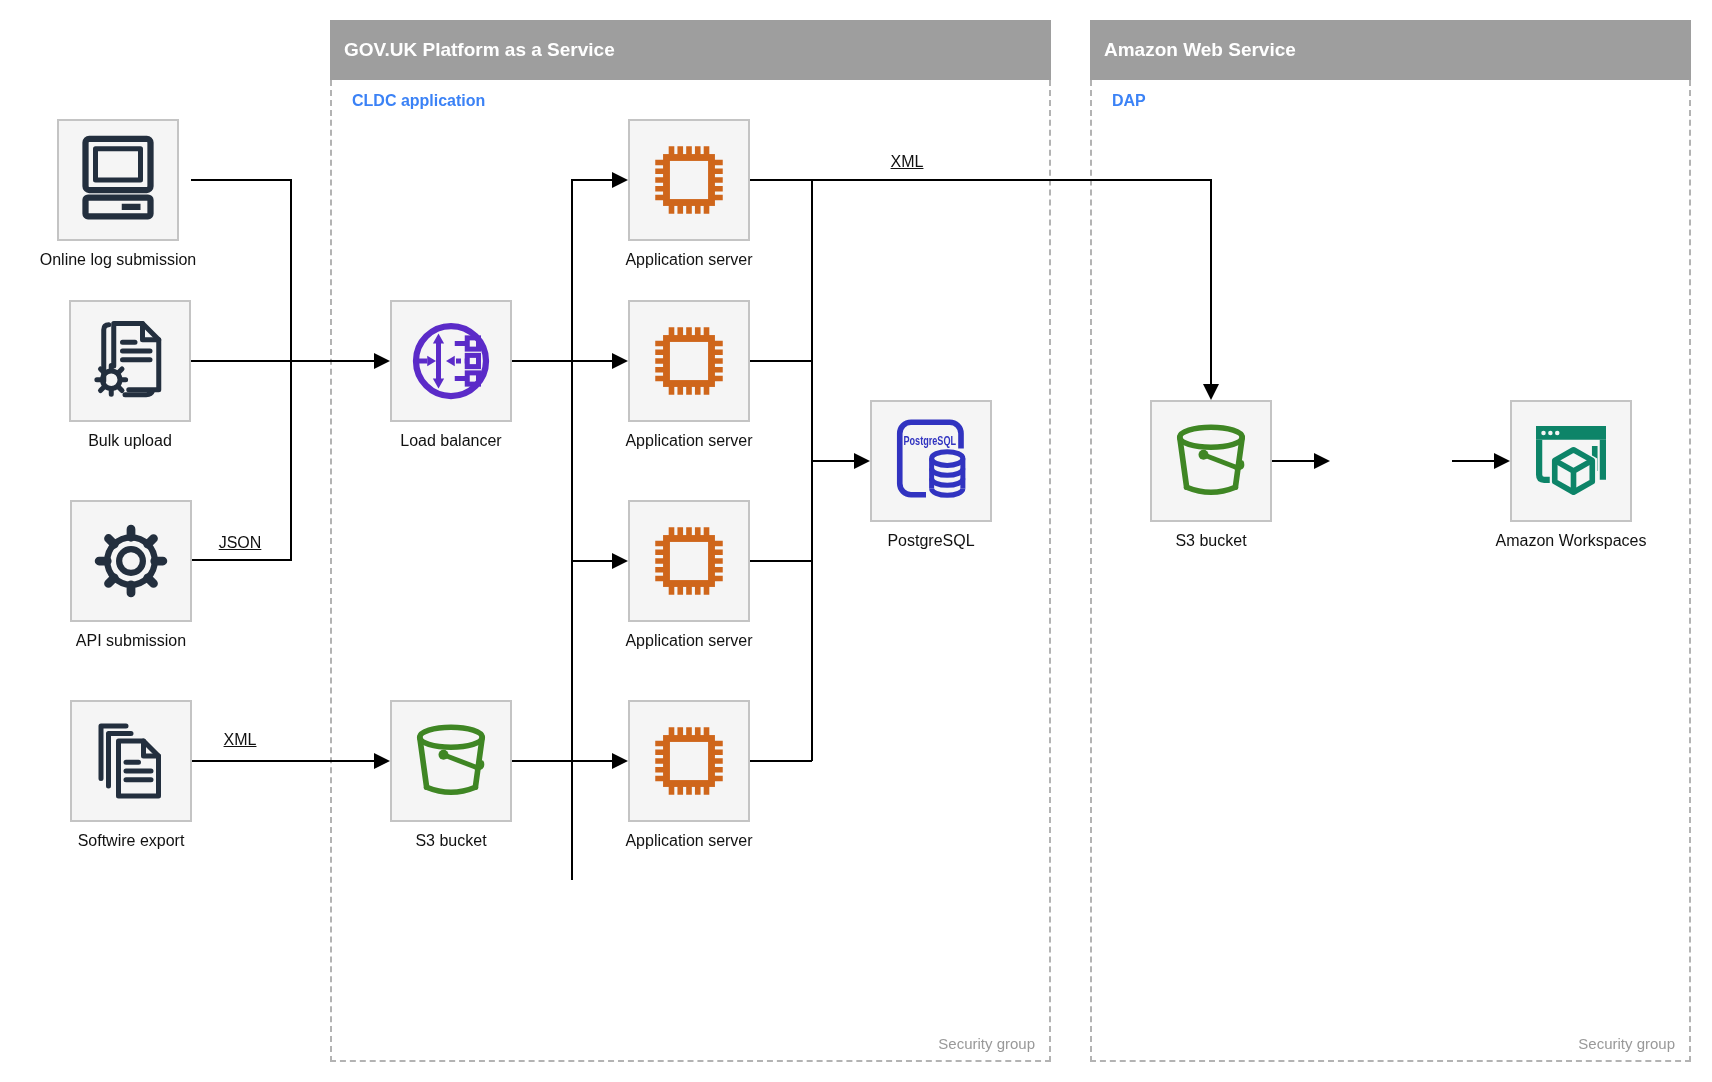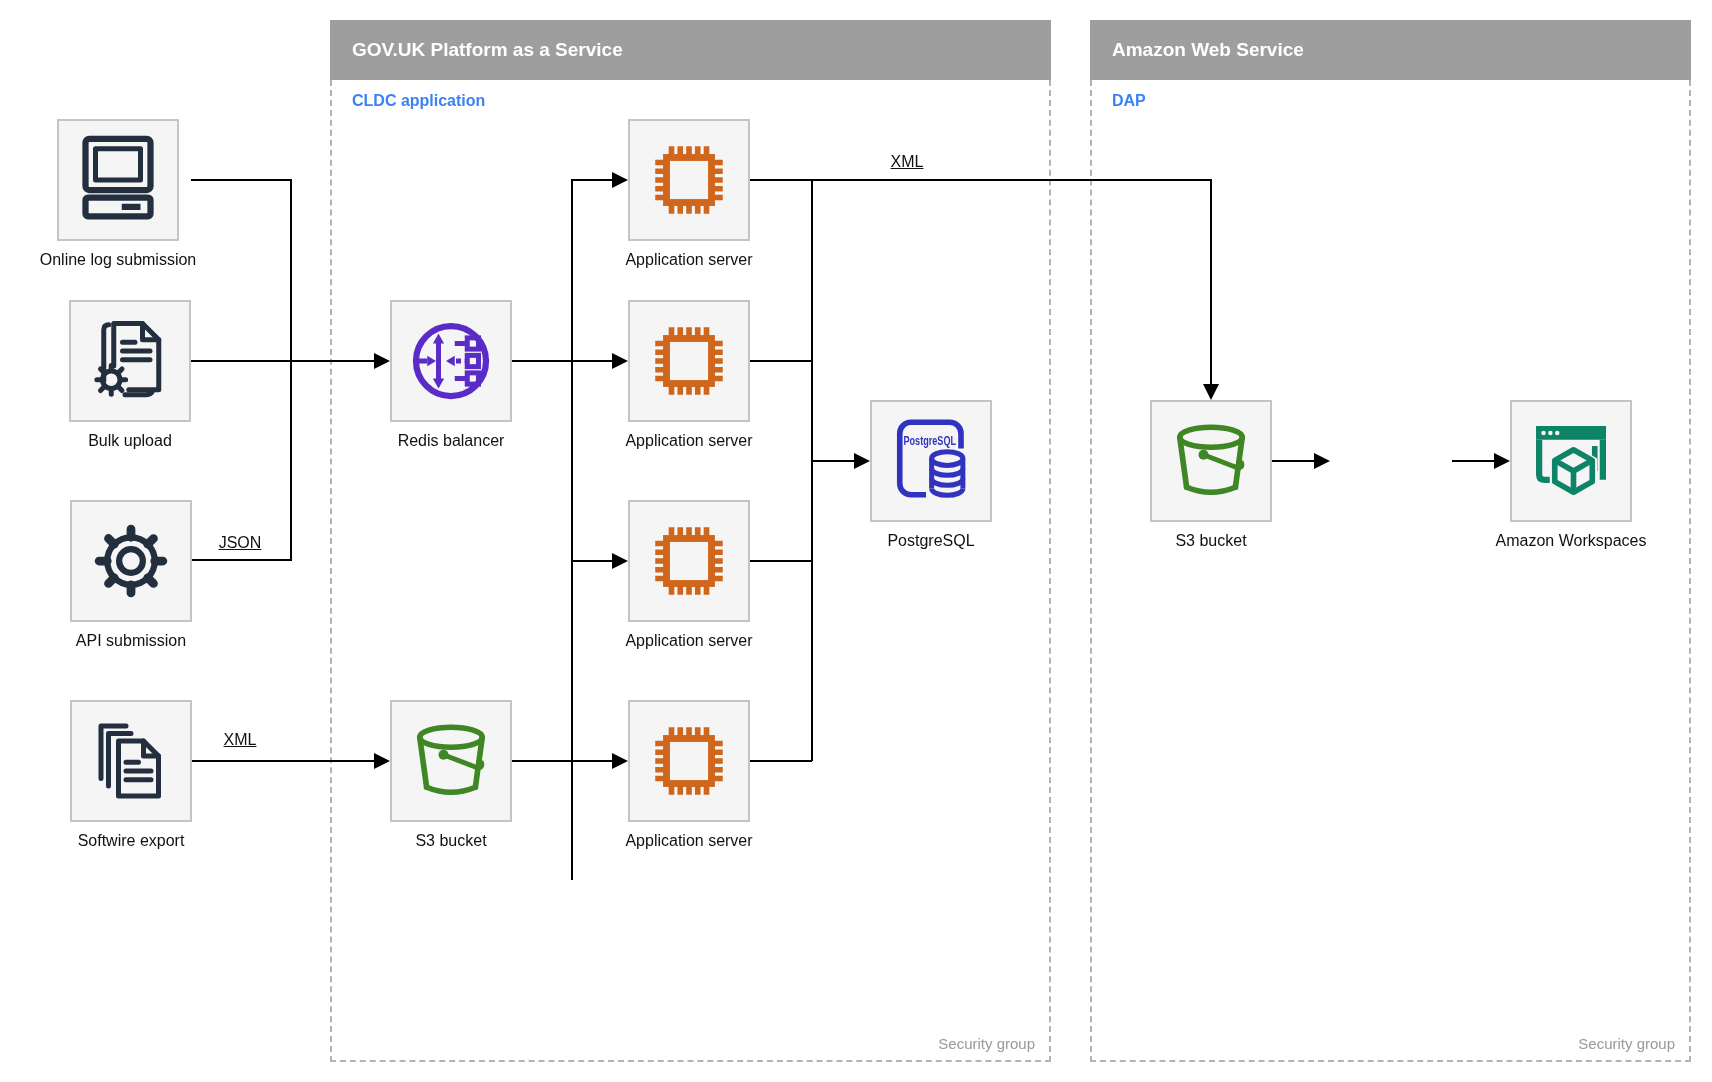--- a/index.html
+++ b/index.html
@@ -3,21 +3,21 @@
 <meta charset="utf-8">
 <style>
   html,body{margin:0;padding:0;background:#fff;}
   body{width:1712px;height:1082px;overflow:hidden;font-family:"Liberation Sans",sans-serif;}
   #canvas{position:relative;width:1712px;height:1082px;background:#fff;}
 
   .zone{position:absolute;top:20px;display:flex;flex-direction:column;}
   #zone-govuk{left:330px;width:721px;height:1042px;}
   #zone-aws{left:1090px;width:601px;height:1042px;}
   .zone-header{height:60px;background:var(--header_gray,#9e9e9e);color:#fff;font-weight:bold;
-    font-size:19px;display:flex;align-items:center;padding-left:22px;box-sizing:border-box;}
+    font-size:19px;display:flex;align-items:center;padding-left:14px;box-sizing:border-box;}
   .zone-body{flex:1;border:2px dashed #b3b3b3;border-top:none;position:relative;box-sizing:border-box;}
   .zone-sublabel{position:absolute;top:12px;left:20px;font-weight:bold;font-size:16px;color:#3b82f6;}
   .zone-security{position:absolute;bottom:8px;right:14px;font-size:15px;color:#999;}
 
   svg.edges{position:absolute;left:0;top:0;}
   svg.edges path{stroke:#000;stroke-width:2;fill:none;}
   svg.edges polygon{fill:#000;}
 
   .edge-label{position:absolute;transform:translate(-50%,-50%);font-size:16px;color:#111;
     background:#fff;padding:0 4px;white-space:nowrap;text-decoration:underline;}
@@ -171,21 +171,21 @@
           <rect x="53" y="49.5" width="9" height="9" stroke-width="4"></rect>
         </g>
         <g fill="var(--purple)">
           <polygon points="30,18 25.5,26 34.5,26"></polygon>
           <polygon points="30,62 25.5,54 34.5,54"></polygon>
           <polygon points="28,40 21,35.8 21,44.2"></polygon>
           <polygon points="36,40 43,35.8 43,44.2"></polygon>
         </g>
       </svg>
     </div>
-    <div class="node-label">Redis balancer</div>
+    <div class="node-label">Load balancer</div>
   </div>
 
   <div class="node" style="left:628px;top:119px">
     <div class="icon-box">
       <svg class="icon-svg" viewBox="0 0 80 80" width="100" height="100">
         <g fill="none" stroke="var(--orange)">
           <rect x="22" y="22" width="36" height="36" stroke-width="5.5"></rect>
           <g stroke-width="4.5">
             <path d="M26 13 V22 M33 13 V22 M40 13 V22 M47 13 V22 M54 13 V22"></path>
             <path d="M26 58 V67 M33 58 V67 M40 58 V67 M47 58 V67 M54 58 V67"></path>

